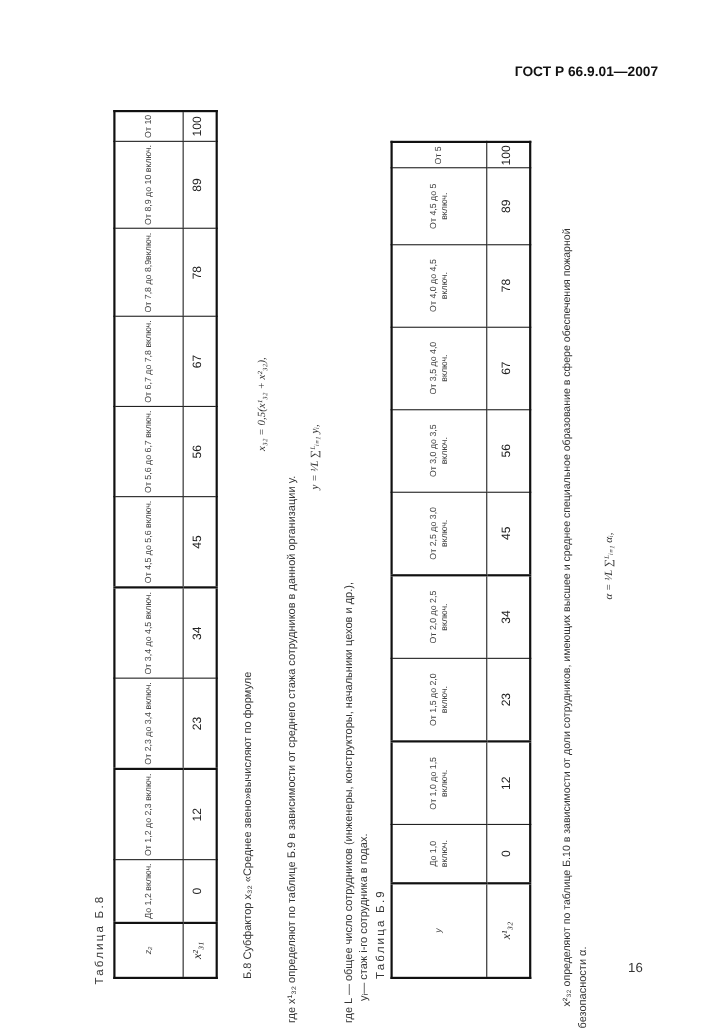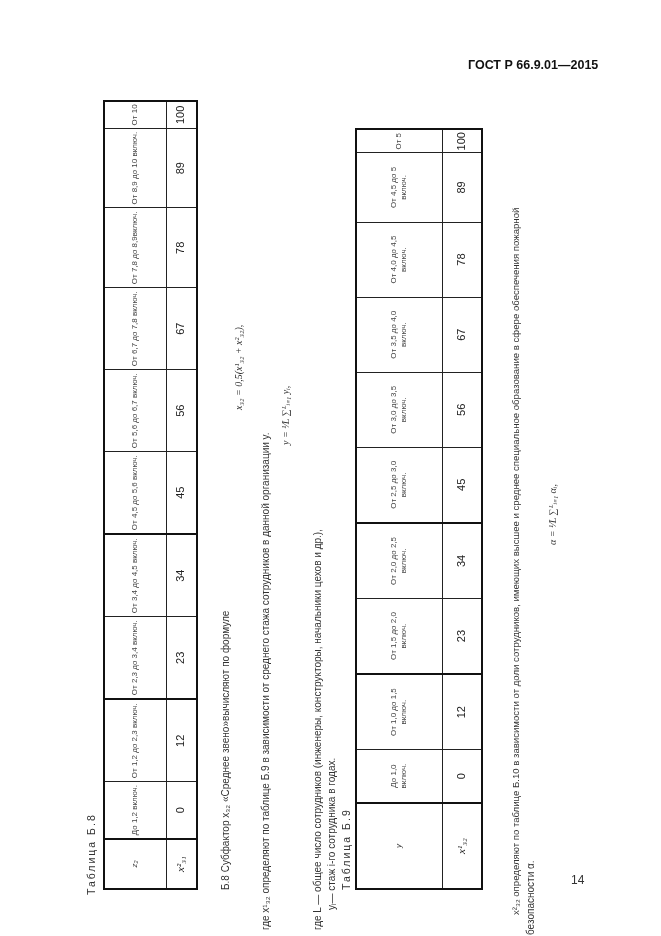--- a/index.html
+++ b/index.html
@@ -13,22 +13,22 @@
   td{border:1px solid #222;text-align:center;font-size:8px;color:#444;padding:2px;line-height:1.25;}
   td.v{font-size:11px;color:#222;}
   table.t{border:2.5px solid #111;}
   td.thickR{border-right:2.5px solid #111;}
   .txt{position:absolute;font-size:10px;color:#333;white-space:nowrap;}
   .frm{position:absolute;font-size:10px;font-family:"Liberation Serif",serif;font-style:italic;color:#333;white-space:nowrap;}
 </style>
 </head>
 <body>
 
-<div class="header">ГОСТ Р 66.9.01—2015</div>
-<div class="pagenum">14</div>
+<div class="header">ГОСТ Р 66.9.01—2007</div>
+<div class="pagenum">16</div>
 
 <div class="land">
   <div class="cap" style="left:0;top:0;">Таблица Б.8</div>
   <table class="t" style="left:5px;top:18px;width:790px;height:95px;">
     <tbody>
         <tr style="height:62px;">
       <td class="thickR" style="width:44px;font-style:italic;">z₂</td>
       <td>До 1,2 включ.</td>
       <td class="thickR">От 1,2 до 2,3 включ.</td>
       <td>От 2,3 до 3,4 включ.</td>

